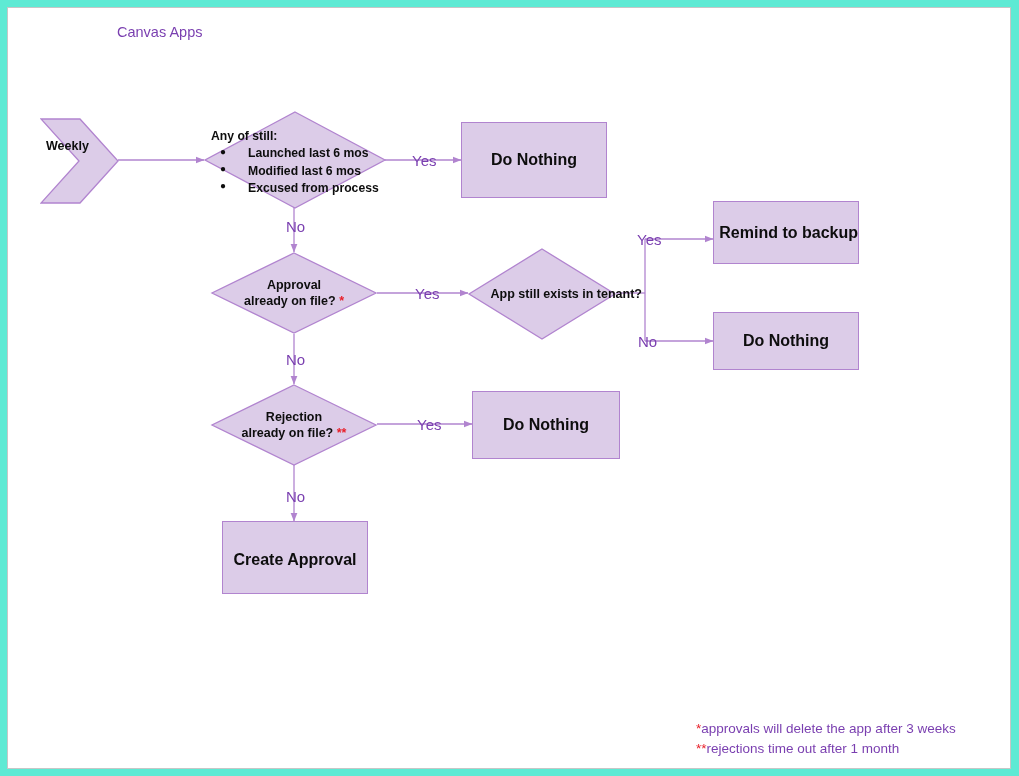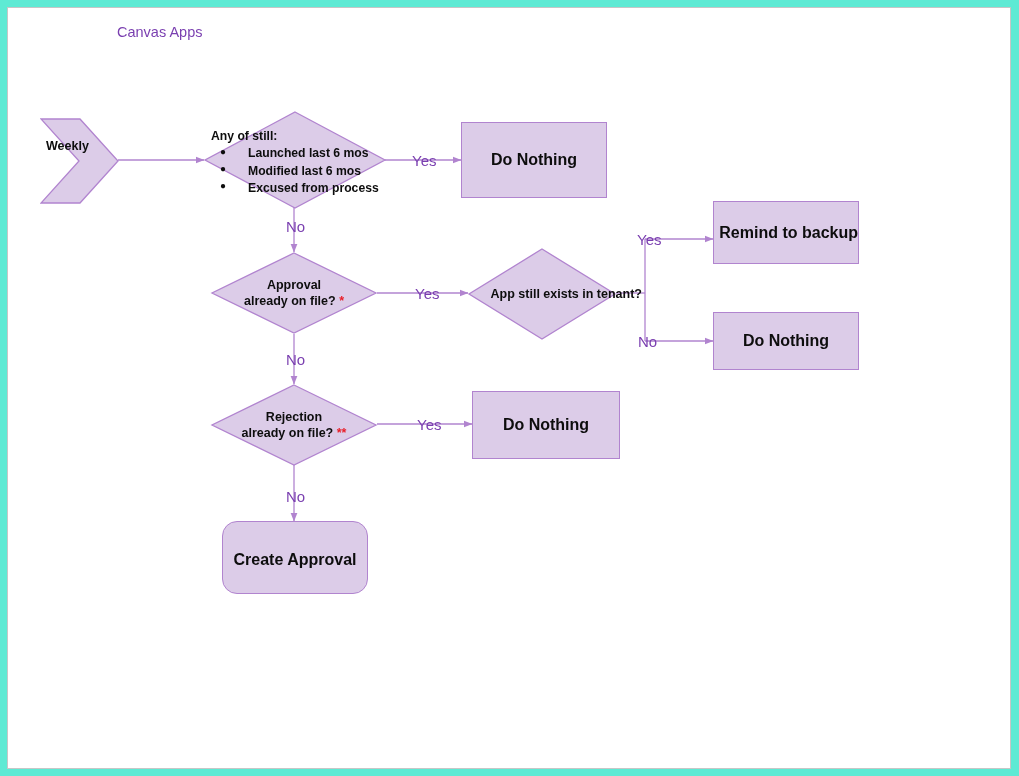--- a/index.html
+++ b/index.html
@@ -262,30 +262,34 @@
         <span>already on file?</span>
         <span class="ast">**</span>
       </span>
     </div>
   </div>
 
   <div class="node proc" style="left:472px; top:391px; width:148px; height:68px;">
     <span class="label">Do Nothing</span>
   </div>
 
-  <div class="node proc" style="left:222px; top:521px; width:146px; height:73px; align-items:flex-start; padding-top:28px;border-radius:15px;">
+  <div class="node proc" style="left:222px; top:521px; width:146px; height:73px; align-items:flex-start; padding-top:28px;">
     <span class="label">Create Approval</span>
   </div>
 
   <div class="conn-label" style="left:412px; top:152px;">Yes</div>
   <div class="conn-label" style="left:286px; top:218px;">No</div>
 
   <div class="conn-label" style="left:415px; top:285px;">Yes</div>
   <div class="conn-label" style="left:286px; top:351px;">No</div>
 
   <div class="conn-label" style="left:637px; top:231px;">Yes</div>
   <div class="conn-label" style="left:638px; top:333px;">No</div>
 
   <div class="conn-label" style="left:417px; top:416px;">Yes</div>
   <div class="conn-label" style="left:286px; top:488px;">No</div>
 
+  <div id="footnotes">
+    <span class="fn"><span class="ast">*</span><span>approvals will delete the app after 3 weeks</span></span>
+    <span class="fn"><span class="ast">**</span><span>rejections time out after 1 month</span></span>
+  </div>
 
 </div>
 
 </body></html>

